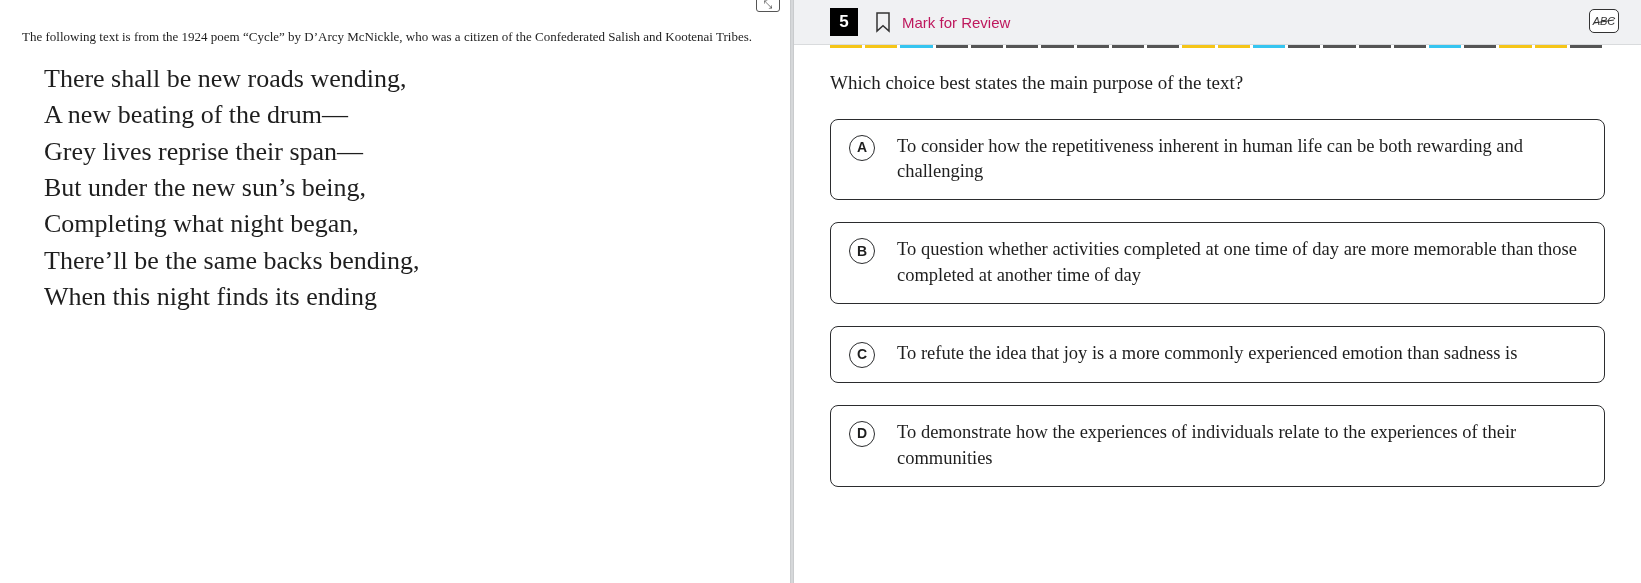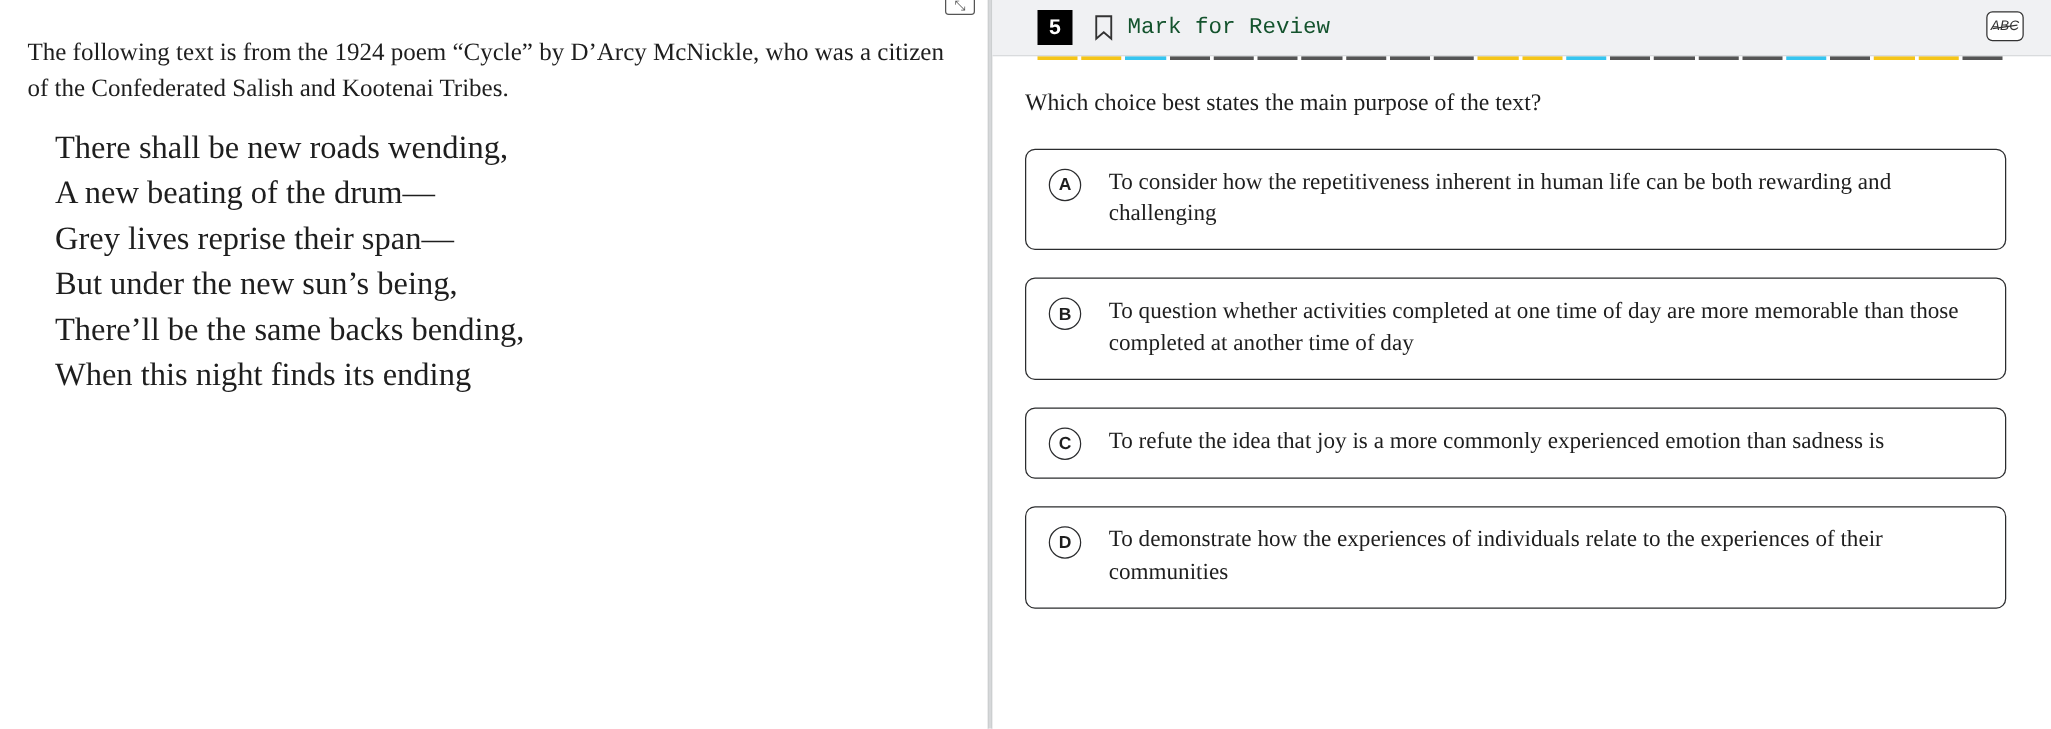--- a/index.html
+++ b/index.html
@@ -25,21 +25,21 @@
     border-left: 1px solid #c9cbcd;
     border-right: 1px solid #c9cbcd;
   }
   .pane-right {
     flex: 1;
     background: #ffffff;
     padding: 0px 0 20px 0;
     position: relative;
   }
   .passage-intro {
-    font-size: 20px;
+    font-size: 13px;
     line-height: 1.45;
     margin-bottom: 14px;
   }
   .poem {
     padding-left: 22px;
     font-size: 26px;
     line-height: 1.4;
   }
   .poem-line { display: block; }
 
@@ -64,24 +64,24 @@
     align-items: center;
     justify-content: center;
   }
   .bookmark-icon {
     margin-left: 16px;
     width: 18px;
     height: 22px;
   }
   .bookmark-icon svg { width: 100%; height: 100%; }
   .mark-label {
-    font-family: Liberation Mono, monospace;
-    font-size: 18px;
+    font-family: Liberation Sans, sans-serif;
+    font-size: 15px;
     margin-left: 10px;
-    color: #14532d;
+    color: #be185d;
   }
   .abc-btn {
     position: absolute;
     right: 22px;
     top: 9px;
     width: 30px;
     height: 24px;
     border: 1.5px solid #333;
     border-radius: 5px;
     font-family: Arial, sans-serif;
@@ -107,21 +107,21 @@
     padding: 0 36px;
     height: 6px;
     margin-top: -1px;
   }
   .progress-strip .seg {
     height: 4px;
     flex: 1;
     margin-right: 3px;
   }
   .question-area {
-    padding: 20px 36px 10px 26px;
+    padding: 20px 36px 10px 36px;
   }
   .question-stem {
     font-size: 19px;
     line-height: 1.4;
     margin-bottom: 22px;
   }
   .choice {
     border: 1.5px solid #2b2c2e;
     border-radius: 8px;
     padding: 14px 18px;
@@ -171,20 +171,21 @@
 <body>
 
 <div class="pane-left">
   <div class="edge-icon left">⤡</div>
   <p class="passage-intro">The following text is from the 1924 poem “Cycle” by D’Arcy McNickle, who was a citizen of the Confederated Salish and Kootenai Tribes.</p>
   <div class="poem">
     <span class="poem-line">There shall be new roads wending,</span>
     <span class="poem-line">A new beating of the drum—</span>
     <span class="poem-line">Grey lives reprise their span—</span>
     <span class="poem-line">But under the new sun’s being,</span>
+    <span class="poem-line">Completing what night began,</span>
     <span class="poem-line">There’ll be the same backs bending,</span>
     <span class="poem-line">When this night finds its ending</span>
   </div>
 </div>
 
 <div class="divider"></div>
 
 <div class="pane-right">
   <div class="edge-icon right">⤢</div>
 

